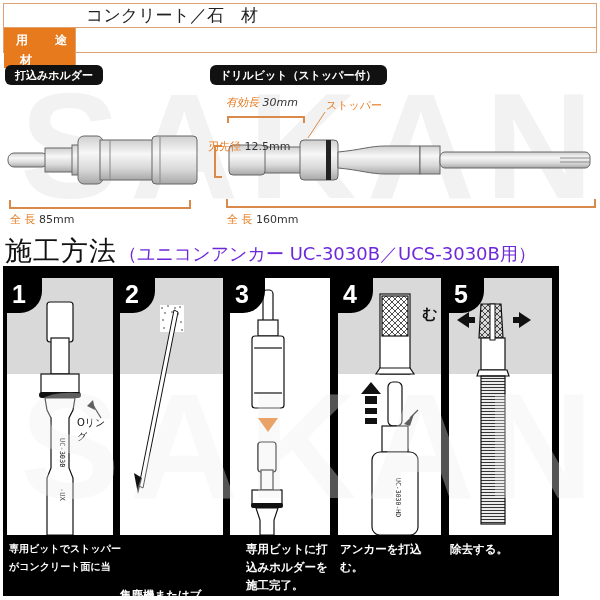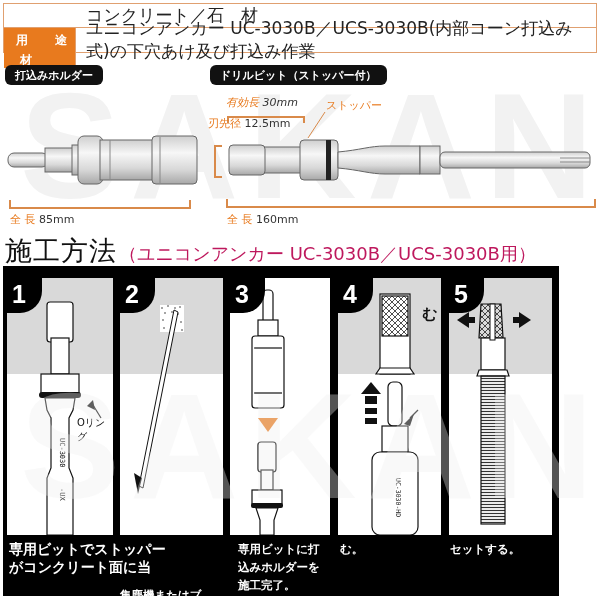--- a/index.html
+++ b/index.html
@@ -19,21 +19,21 @@
 
   
   .wm { position: absolute; font-family: "Liberation Sans", sans-serif; font-weight: bold; color: #f2f2f2; font-size: 150px; letter-spacing: 10px; pointer-events: none; }
 
   .dim { position: absolute; font-size: 11px; color: #333; }
   .dim .o { color: #e87a1e; }
 
   
   .headline { position: absolute; left: 5px; top: 233px; display: flex; align-items: baseline; white-space: nowrap; }
   .headline .big { font-size: 27px; font-weight: normal; letter-spacing: 1px; color: #111; }
-  .headline .sub { font-size: 18px; color: #be185d; margin-left: 2px; }
+  .headline .sub { font-size: 18px; color: #6d28d9; margin-left: 2px; }
 
   
   .steps-bg { position: absolute; left: 3px; top: 266px; width: 556px; height: 330px; background: #000; }
   .panel { position: absolute; top: 278px; height: 257px; background: #fff; overflow: hidden; }
   .panel .grey { position: absolute; left: 0; right: 0; top: 0; height: 96px; background: #d9d9d9; }
   .num-tab { position: absolute; left: -1px; top: -1px; width: 36px; height: 36px; background: #000; border-bottom-right-radius: 22px; color: #fff; font-family: "Liberation Sans", sans-serif; font-weight: bold; font-size: 25px; display: flex; align-items: center; justify-content: flex-start; padding-left: 6px; padding-bottom: 2px; z-index: 3; }
   .caption { position: absolute; top: 540px; color: #fff; font-weight: bold; font-size: 11.5px; line-height: 18px; }
   .svgfill { position: absolute; left: 0; top: 0; }
   .vtext { position: absolute; writing-mode: vertical-rl; font-size: 15px; font-weight: bold; color: #111; letter-spacing: 1px; }
 </style>
@@ -46,21 +46,20 @@
 <div class="spec">
   <div class="spec-row">
     <div class="spec-label single">対象母材</div>
     <div class="spec-value">コンクリート／石　材</div>
   </div>
   <div class="spec-row">
     <div class="spec-label">
       <span>用</span>
       <span>途</span>
     </div>
-    <div class="spec-value">ユニコンアンカー UC-3030B／UCS-3030B(内部コーン打込み式)の下穴あけ及び打込み作業</div>
   </div>
 </div>
 
 <div class="pill" style="left:5px;">打込みホルダー</div>
 <div class="pill" style="left:210px;">ドリルビット（ストッパー付）</div>
 
 <svg class="svgfill" width="600" height="230" style="pointer-events:none;">
   <defs>
     <linearGradient id="metal" x1="0" y1="0" x2="0" y2="1">
       <stop offset="0" stop-color="#cfcfcf"></stop>
@@ -104,21 +103,21 @@
   <span class="o">全 長</span>
   <span>85mm</span>
 </div>
 <div class="dim" style="left:226px; top:95px;font-style:italic;">
   <span class="o">有効長</span>
   <span>30mm</span>
 </div>
 <div class="dim" style="left:326px; top:98px;">
   <span class="o">ストッパー</span>
 </div>
-<div class="dim" style="left:208px; top:116px;">
+<div class="dim" style="left:208px; top:139px;">
   <span class="o">刃先径</span>
   <span>12.5mm</span>
 </div>
 <div class="dim" style="left:227px; top:212px;">
   <span class="o">全 長</span>
   <span>160mm</span>
 </div>
 
 <div class="headline">
   <span class="big">施工方法</span>
@@ -237,31 +236,32 @@
       <rect x="32" y="98" width="24" height="148" fill="url(#thread)"></rect>
     </g>
     <rect x="41" y="26" width="5" height="36" fill="#fff" stroke="#111" stroke-width="1"></rect>
     <polygon points="8,42 20,34 20,50" fill="#111"></polygon>
     <rect x="20" y="39" width="6" height="6" fill="#111"></rect>
     <polygon points="82,42 70,34 70,50" fill="#111"></polygon>
     <rect x="64" y="39" width="6" height="6" fill="#111"></rect>
   </svg>
 </div>
 
-<div class="caption" style="left:9px; font-size:14px;">
+<div class="caption" style="left:9px; font-size:10px;">
   <div>専用ビットでストッパー</div>
   <div>がコンクリート面に当</div>
 </div>
 <div class="caption" style="left:120px;margin-top:46px;">
   <div>集塵機またはブ</div>
   <div>除去する。</div>
 </div>
-<div class="caption" style="left:238px;">
+<div class="caption" style="left:246px;">
   <div>専用ビットに打</div>
   <div>込みホルダーを</div>
   <div>施工完了。</div>
 </div>
 <div class="caption" style="left:340px;">
+  <div>アンカーを打込</div>
   <div>む。</div>
 </div>
 <div class="caption" style="left:450px;">
-  <div>セットする。</div>
+  <div>除去する。</div>
 </div>
 
 </body></html>

